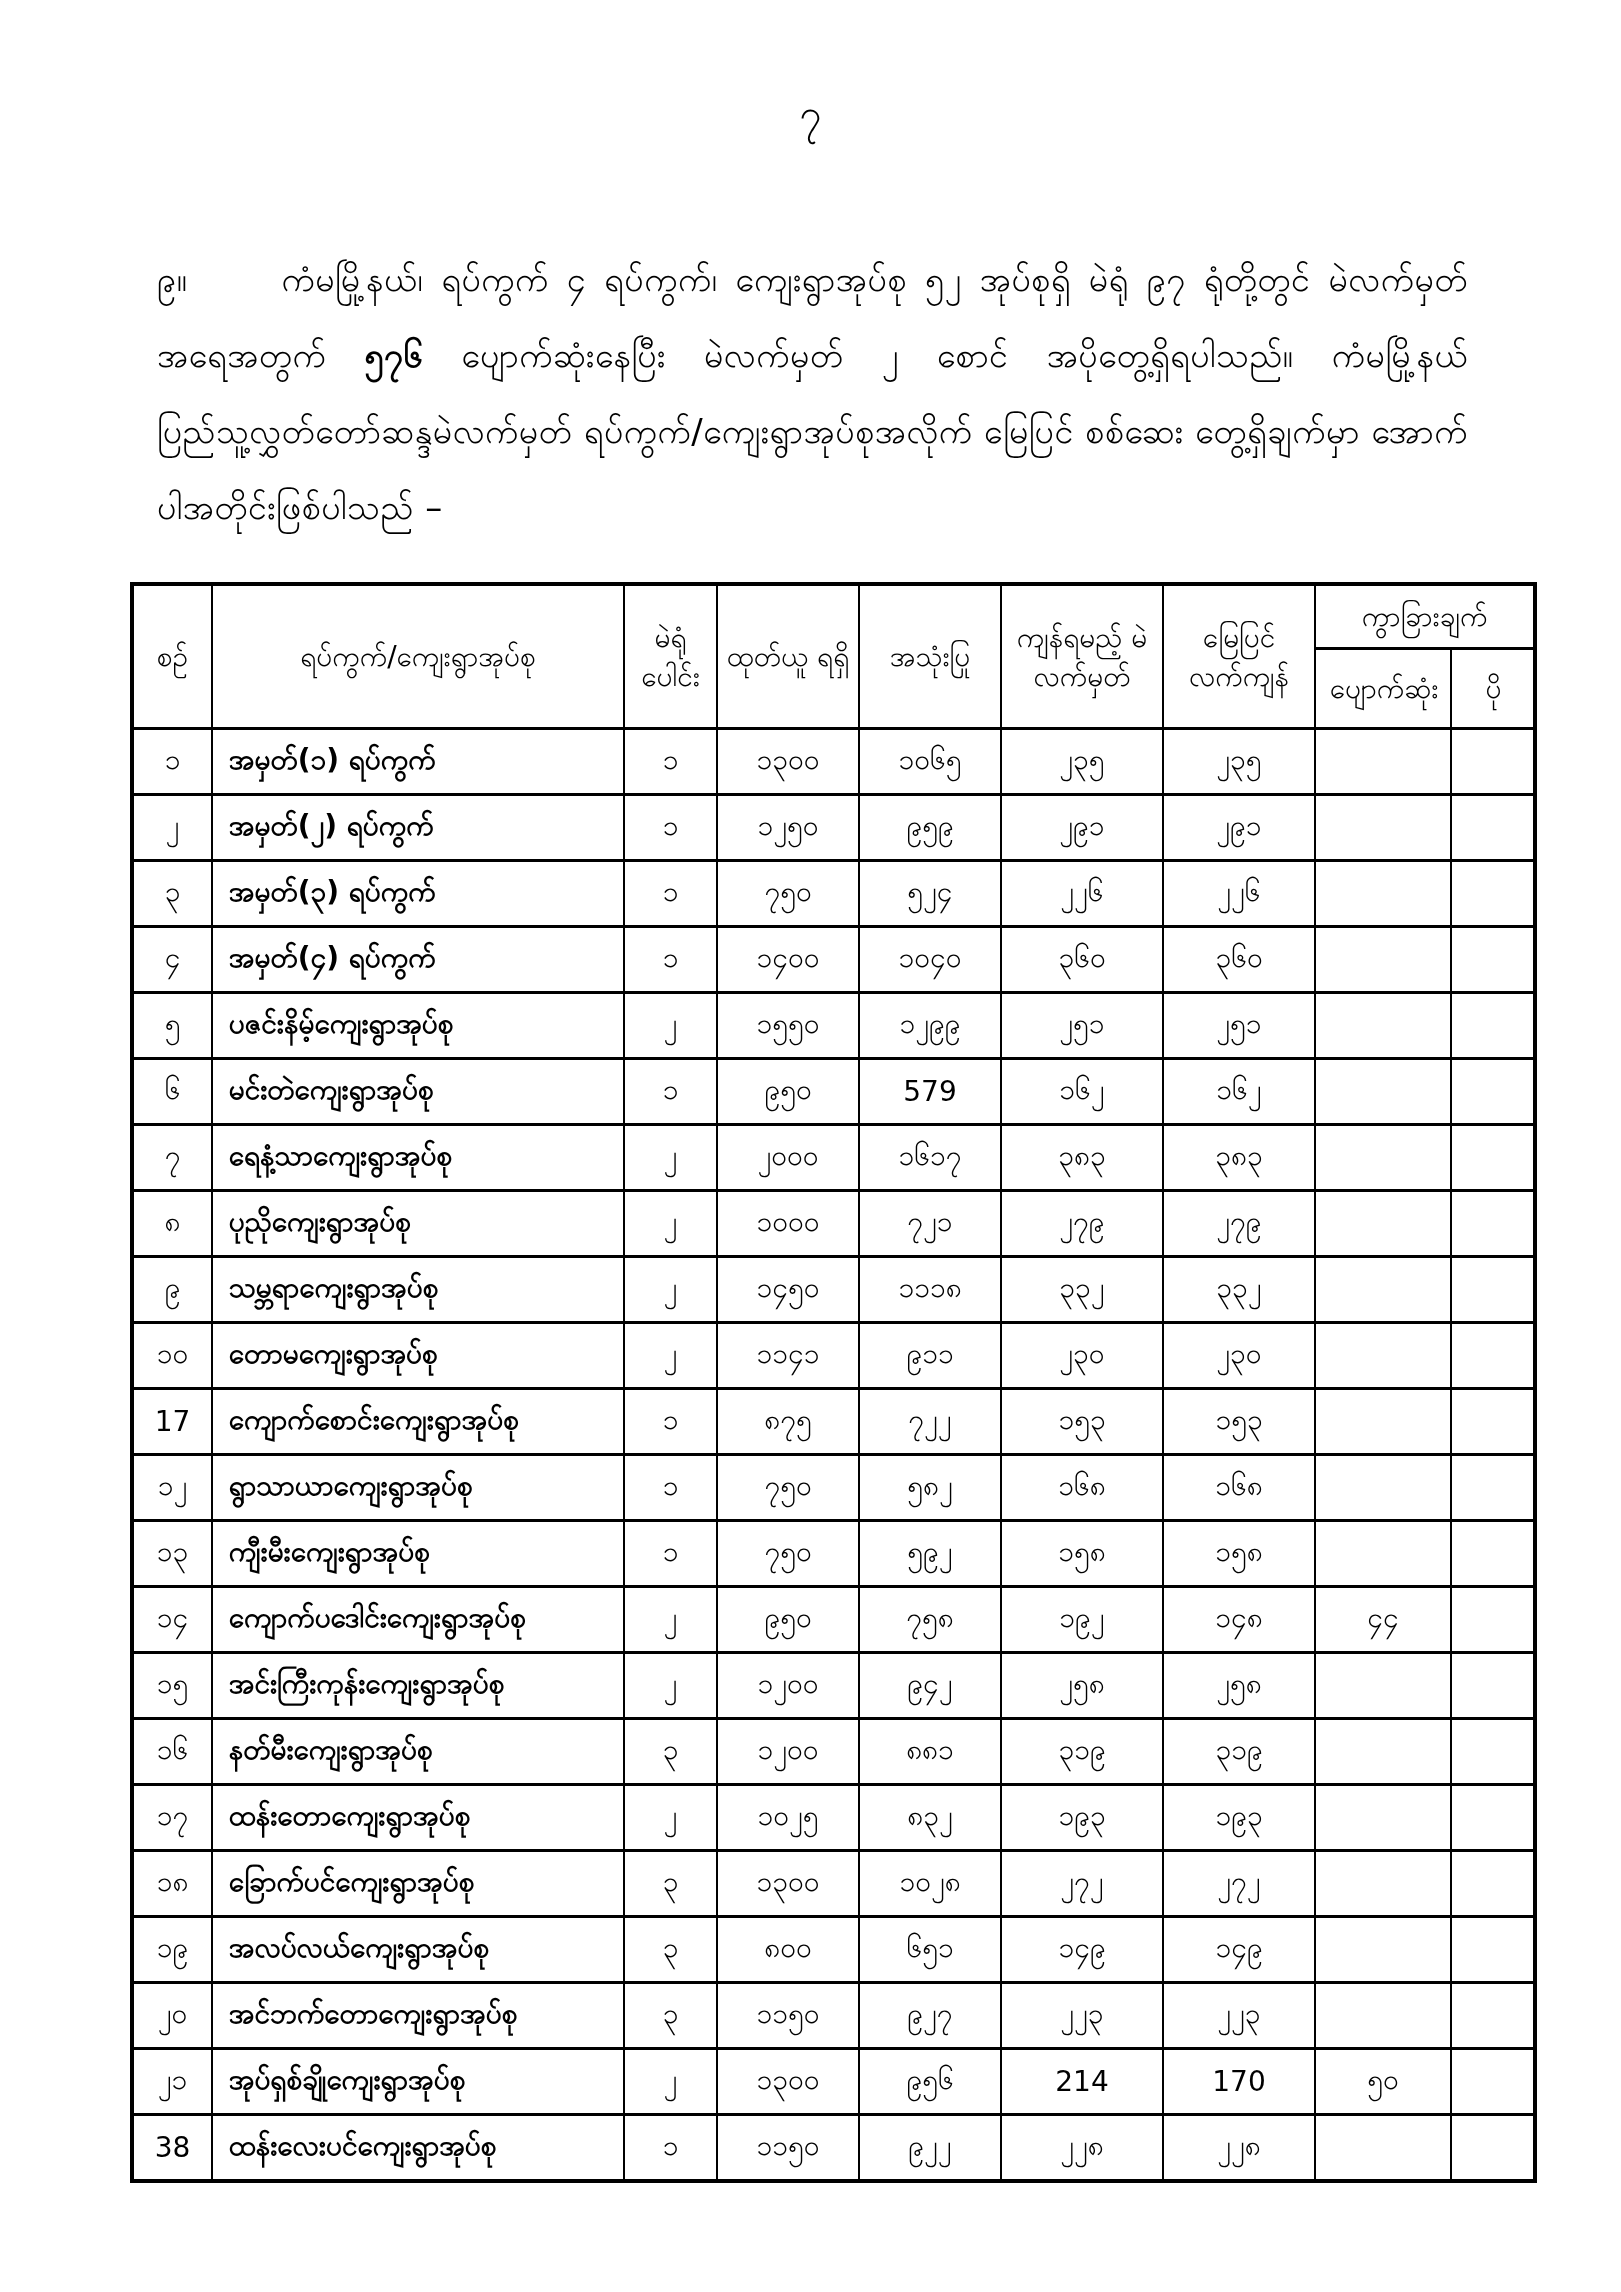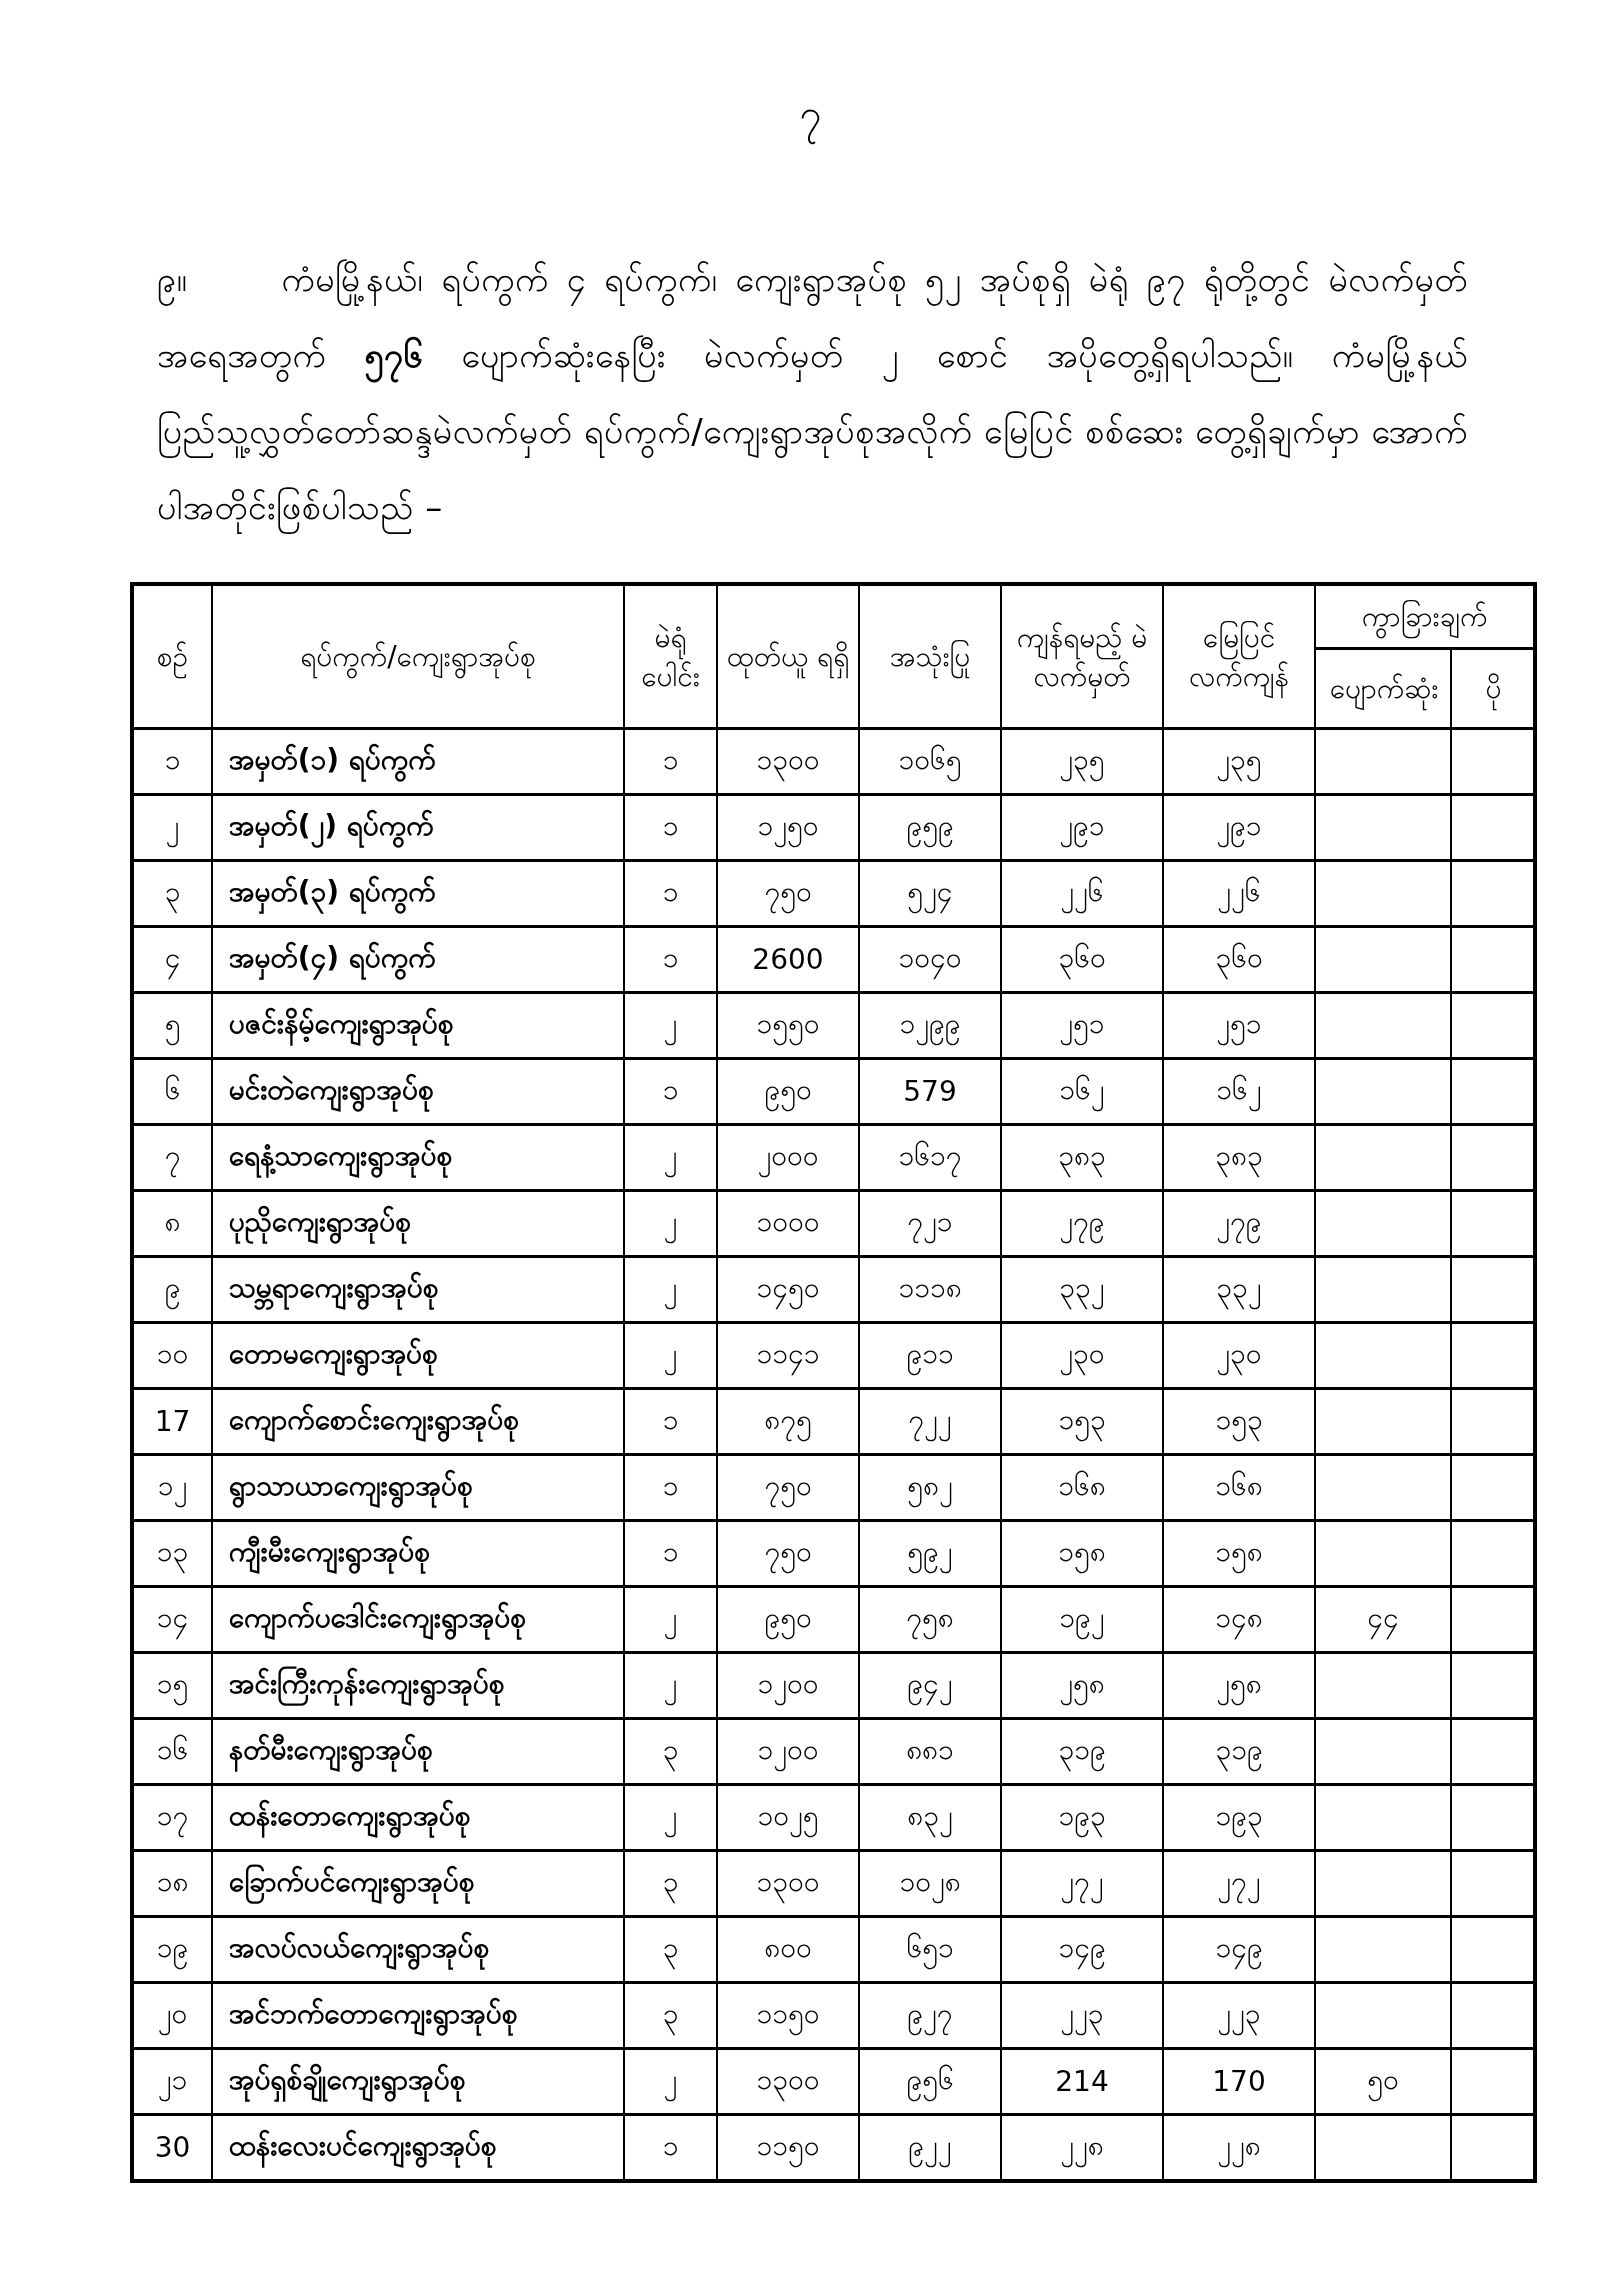--- a/index.html
+++ b/index.html
@@ -145,21 +145,21 @@
           <td>၅၂၄</td>
           <td>၂၂၆</td>
           <td>၂၂၆</td>
           <td></td>
           <td></td>
         </tr>
         <tr>
           <td>၄</td>
           <td class="name-cell">အမှတ်(၄) ရပ်ကွက်</td>
           <td>၁</td>
-          <td>2600</td>
+          <td>၁၄၀၀</td>
           <td>၁၀၄၀</td>
           <td>၃၆၀</td>
           <td>၃၆၀</td>
           <td></td>
           <td></td>
         </tr>
         <tr>
           <td>၅</td>
           <td class="name-cell">ပဇင်းနိမ့်ကျေးရွာအုပ်စု</td>
           <td>၂</td>
@@ -340,21 +340,21 @@
           <td class="name-cell">အုပ်ရှစ်ချိုကျေးရွာအုပ်စု</td>
           <td>၂</td>
           <td>၁၃၀၀</td>
           <td>၉၅၆</td>
           <td>214</td>
           <td>170</td>
           <td>၅၀</td>
           <td></td>
         </tr>
         <tr>
-          <td>30</td>
+          <td>38</td>
           <td class="name-cell">ထန်းလေးပင်ကျေးရွာအုပ်စု</td>
           <td>၁</td>
           <td>၁၁၅၀</td>
           <td>၉၂၂</td>
           <td>၂၂၈</td>
           <td>၂၂၈</td>
           <td></td>
           <td></td>
         </tr>
       </tbody>

